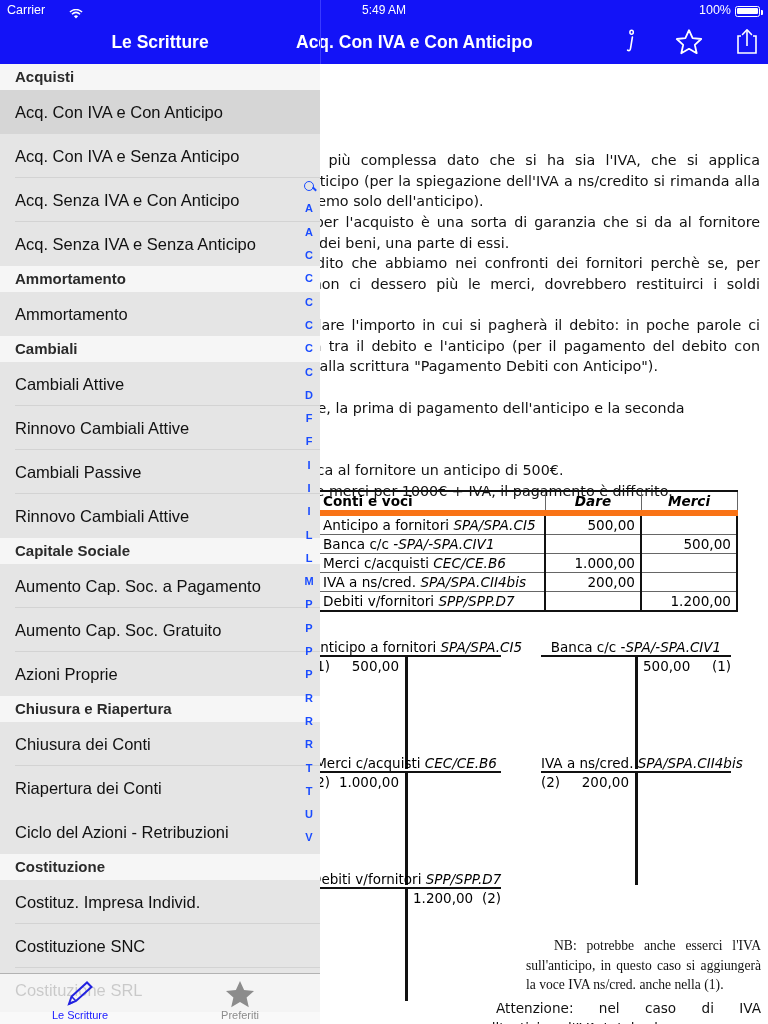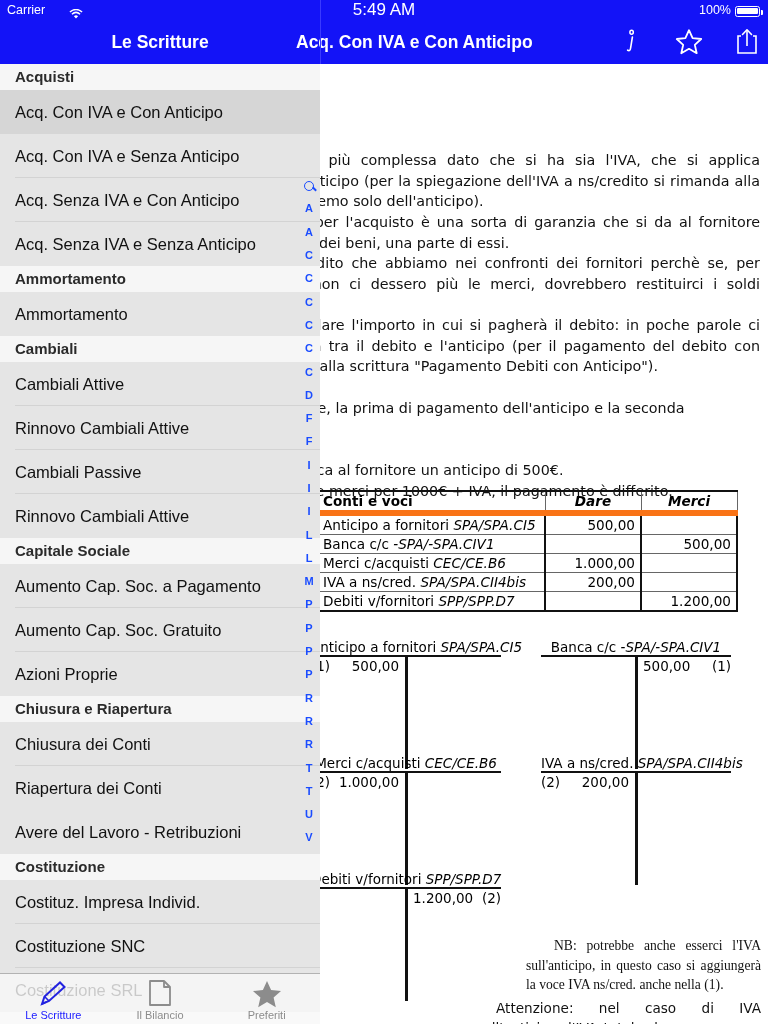--- a/index.html
+++ b/index.html
@@ -11,21 +11,21 @@
   }
   #root { position: relative; width: 768px; height: 1024px; overflow: hidden; }
 
   
   .statusbar {
     position: absolute; top: 0; left: 0; width: 768px; height: 20px;
     background: #1313f7; color: #ffffff;
     font-size: 12.5px; line-height: 20px;
   }
   .sb-left { position: absolute; left: 7px; top: 0; display: flex; align-items: center; gap: 24px; }
-  .sb-center { position: absolute; left: 0; width: 768px; text-align: center; top: 0; font-size: 17px; }
+  .sb-center { position: absolute; left: 0; width: 768px; text-align: center; top: 0; font-size: 12px; }
   .sb-right { position: absolute; right: 8px; top: 0; display: flex; align-items: center; gap: 4px; }
   .wifi-icon { display: inline-block; width: 14px; height: 11px; position: relative; top: 1px; }
   .battery { display: inline-block; width: 25px; height: 11px; border: 1.3px solid #fff; border-radius: 2.5px; position: relative; top: 1px; }
   .battery::after { content: ""; position: absolute; right: -4px; top: 3px; width: 2px; height: 5px; background: #fff; border-radius: 0 1px 1px 0; }
   .battery-fill { position: absolute; left: 1.2px; top: 1.2px; bottom: 1.2px; width: 20.5px; background: #fff; border-radius: 1px; }
 
   
   .navbar {
     position: absolute; top: 20px; height: 44px;
     background: #1313f7; color: #fff;
@@ -213,21 +213,21 @@
         <div class="row sep">Rinnovo Cambiali Attive</div>
         <div class="row sep">Cambiali Passive</div>
         <div class="row">Rinnovo Cambiali Attive</div>
         <div class="sec-header">Capitale Sociale</div>
         <div class="row sep">Aumento Cap. Soc. a Pagamento</div>
         <div class="row sep">Aumento Cap. Soc. Gratuito</div>
         <div class="row">Azioni Proprie</div>
         <div class="sec-header">Chiusura e Riapertura</div>
         <div class="row sep">Chiusura dei Conti</div>
         <div class="row">Riapertura dei Conti</div>
-        <div class="row">Avere del Lavoro - Retribuzioni</div>
+        <div class="row">Ciclo del Azioni - Retribuzioni</div>
         <div class="sec-header">Costituzione</div>
         <div class="row sep">Costituz. Impresa Individ.</div>
         <div class="row sep">Costituzione SNC</div>
         <div class="row">Costituzione SRL</div>
       </div>
     <div class="index-strip" id="index-strip">
         <div>
           <span class="magn"></span>
         </div>
         <div>A</div>
@@ -370,29 +370,20 @@
           <svg width="34" height="30" viewBox="0 0 34 30">
             <path d="M6 26 L8.5 18.5 L24 4.5 L28.5 9 L13 23 Z" fill="none" stroke="#2222e0" stroke-width="2"></path>
             <path d="M8.5 18.5 L13 23" stroke="#2222e0" stroke-width="1.6"></path>
             <path d="M6 26 L10 24" stroke="#2222e0" stroke-width="1.6"></path>
           </svg>
         </div>
         <div class="tab-label">Le Scritture</div>
       </div>
       <div class="tab">
         <div class="tab-icon">
-          <svg width="30" height="30" viewBox="0 0 30 30">
-            <path d="M5 3 H19 L25 9 V27 H5 Z" fill="none" stroke="#8c8c8c" stroke-width="1.8" stroke-linejoin="round"></path>
-            <path d="M19 3 V9 H25" fill="none" stroke="#8c8c8c" stroke-width="1.8" stroke-linejoin="round"></path>
-          </svg>
-        </div>
-        <div class="tab-label">Il Bilancio</div>
-      </div>
-      <div class="tab">
-        <div class="tab-icon">
           <svg width="34" height="30" viewBox="0 0 34 30">
             <path d="M17 3 L21.1 12.1 L31 13 L23.6 19.6 L25.8 29.2 L17 24.1 L8.2 29.2 L10.4 19.6 L3 13 L12.9 12.1 Z" fill="#8c8c8c"></path>
           </svg>
         </div>
         <div class="tab-label">Preferiti</div>
       </div>
     </div>
 
 </div>
 

